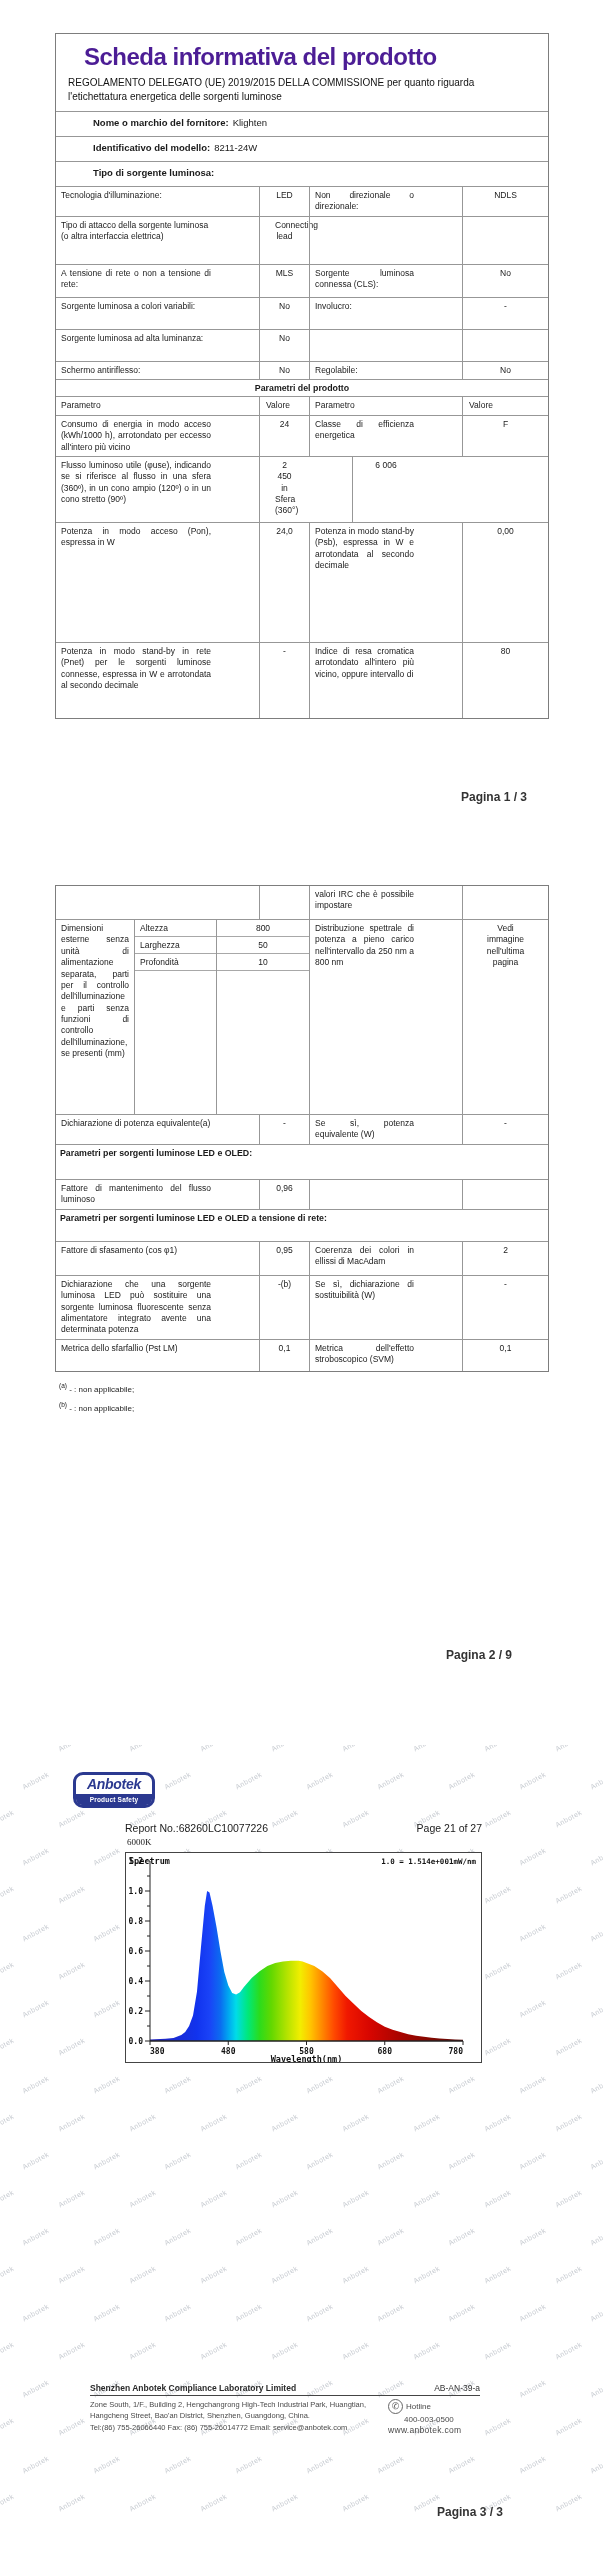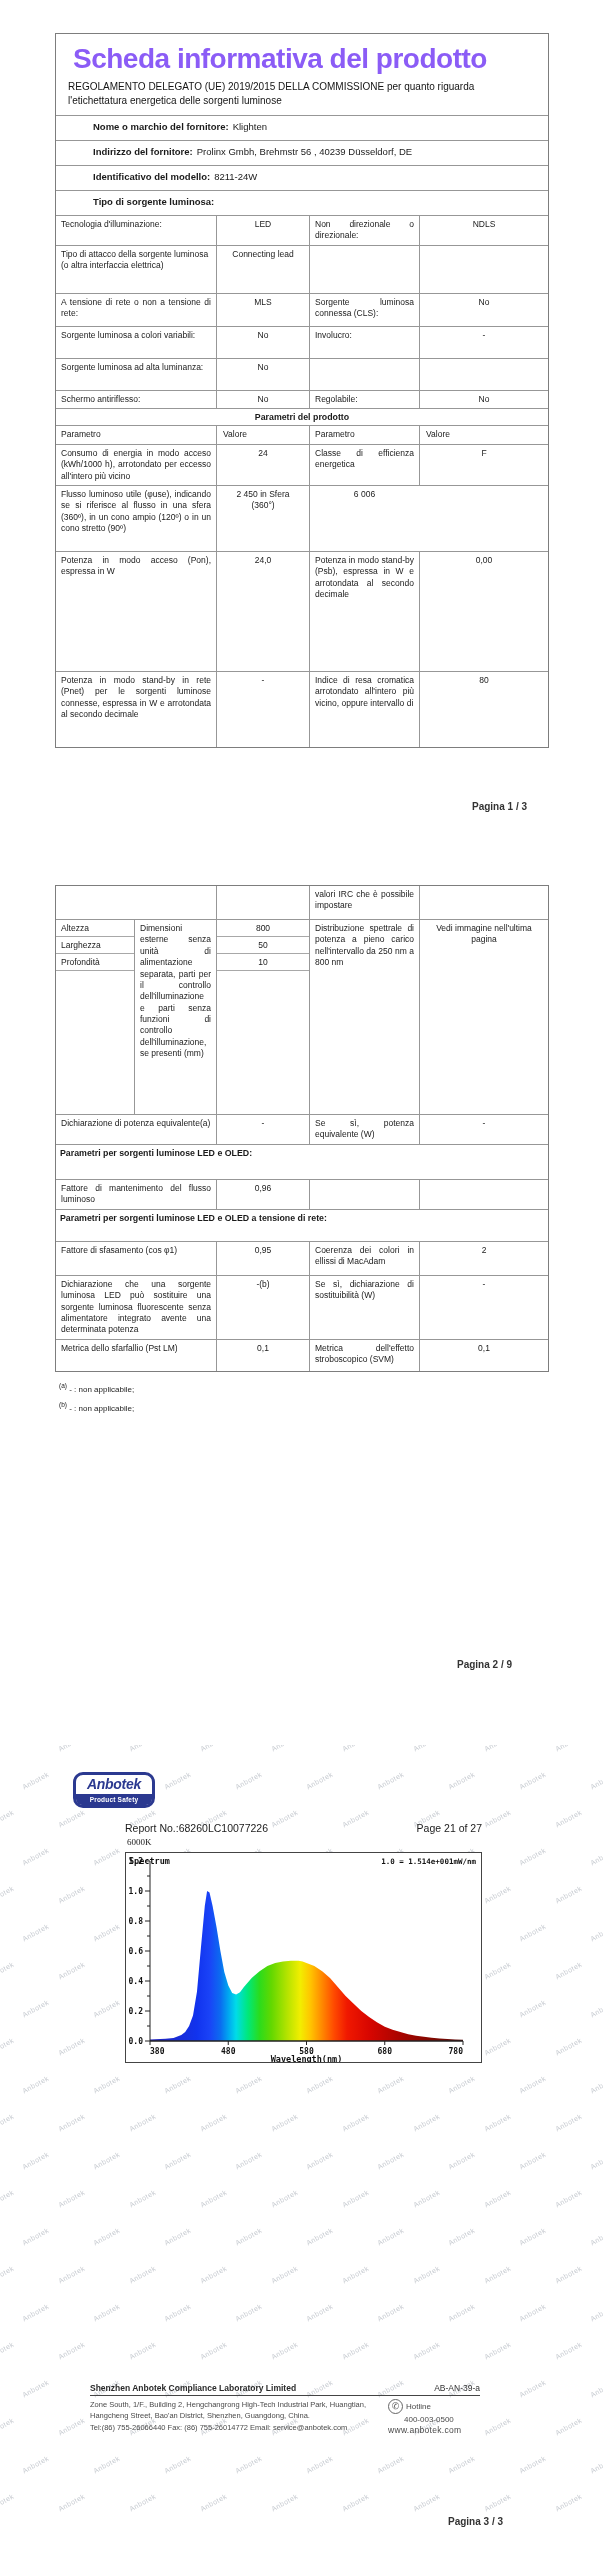--- a/index.html
+++ b/index.html
@@ -5,34 +5,34 @@
   html,body{margin:0;padding:0;}
   body{width:603px;height:2560px;background:#ffffff;position:relative;
        font-family:"Liberation Sans",sans-serif;color:#1a1a1a;overflow:hidden;}
   section{position:absolute;}
   #page1{left:55px;top:33px;width:494px;height:790px;}
   #page2{left:55px;top:885px;width:494px;height:800px;}
   #page3{left:0;top:1745px;width:603px;height:815px;}
 
   .sheet{width:494px;border:1px solid #7d7d7d;background:#fff;box-sizing:border-box;position:relative;z-index:1;}
   .title-block{padding:9px 12px 8px;}
-  .title-block h1{margin:0 5px 5px;font-size:28px;letter-spacing:-0.5px;color:#8b5cf6;font-weight:bold;}
+  .title-block h1{margin:0 16px 5px;font-size:24px;letter-spacing:-0.5px;color:#4c1d95;font-weight:bold;}
   .title-block p{margin:0;font-size:10px;line-height:1.35;color:#141414;}
 
   .infoRow{border-top:1px solid #979797;min-height:25px;padding:5px 7px 0;box-sizing:border-box;font-size:9.5px;}
   .ilabel{font-weight:bold;padding-left:30px;}
   .ivalue{margin-left:4px;}
 
   .trow{border-top:1px solid #979797;box-sizing:border-box;}
   .cols{display:grid;grid-template-columns:160px 93px 110px 129px;}
   .dimrow{display:grid;grid-template-columns:78px 82px 93px 110px 129px;}
   .cell{box-sizing:border-box;font-size:8.5px;line-height:1.34;padding:3px 5px;}
   .cols .cell + .cell, .dimrow .cell + .cell{border-left:1px solid #979797;}
   .pc{text-align:justify;text-align-last:left;white-space:pre-line;}
-  .vc{text-align:center;padding:3px 8px;white-space:pre-line;}
+  .vc{text-align:center;padding:3px 15px;white-space:pre-line;margin-left:43px;}
   .hdr .vc{text-align:left;padding-left:6px;}
   .section{display:block;font-weight:bold;font-size:8.8px;text-align:center;padding:3px 4px;box-sizing:border-box;}
   #p2-table .section{text-align:left;}
   .subcol{padding:0;}
   .subcell{height:17px;box-sizing:border-box;border-bottom:1px solid #a8a8a8;font-size:8.5px;padding:3px 5px;}
   .sv{text-align:center;}
 
   
   #p1-table .trow:nth-child(1){min-height:30px}
   #p1-table .trow:nth-child(2){min-height:48px}
@@ -53,21 +53,21 @@
   #p2-table .trow:nth-child(3){min-height:30px}
   #p2-table .trow:nth-child(4){min-height:35px}
   #p2-table .trow:nth-child(5){min-height:18px}
   #p2-table .trow:nth-child(6){min-height:32px}
   #p2-table .trow:nth-child(7){min-height:34px}
   #p2-table .trow:nth-child(8){min-height:18px}
   #p2-table .trow:nth-child(9){min-height:32px}
   #p2-table .trow:nth-child(10){min-height:84px}
   #p2-table .trow:nth-child(11){min-height:32px}
 
-  .pagenum{position:absolute;font-size:10px;font-weight:bold;color:#333;margin-top:11px;}
+  .pagenum{position:absolute;font-size:12px;font-weight:bold;color:#333;}
   #pn1{top:757px;right:22px;}
   #pn2{top:763px;right:37px;}
   #pn3{top:760px;right:100px;z-index:2;}
 
   .footnotes{margin-top:6px;padding-left:4px;font-size:8px;color:#222;line-height:16px;}
   .fnm{vertical-align:super;font-size:6.5px;}
 
   
   #wm-layer{position:absolute;left:0;top:0;width:603px;height:815px;overflow:hidden;z-index:0;}
   .wm{position:absolute;font-size:7px;letter-spacing:.5px;color:#c6cad0;transform:rotate(-28deg);white-space:nowrap;}
@@ -96,21 +96,20 @@
 <body>
 
 <section id="page1">
   <div class="sheet">
     <div class="title-block">
       <h1>Scheda informativa del prodotto</h1>
       <p>REGOLAMENTO DELEGATO (UE) 2019/2015 DELLA COMMISSIONE per quanto riguarda l'etichettatura energetica delle sorgenti luminose</p>
     </div>
     <div id="p1-info">
         <div class="infoRow"><span class="ilabel">Nome o marchio del fornitore:</span><span class="ivalue">Klighten</span></div>
-        <div class="infoRow"><span class="ilabel">Indirizzo del fornitore:</span><span class="ivalue">Prolinx Gmbh, Brehmstr 56 , 40239 Düsseldorf, DE</span></div>
         <div class="infoRow"><span class="ilabel">Identificativo del modello:</span><span class="ivalue">8211-24W</span></div>
         <div class="infoRow"><span class="ilabel">Tipo di sorgente luminosa:</span><span class="ivalue"></span></div>
       </div>
     <div id="p1-table">
         <div class="trow cols">
           <div class="cell pc">Tecnologia d'illuminazione:</div>
           <div class="cell vc">LED</div>
           <div class="cell pc">Non direzionale o direzionale:</div>
           <div class="cell vc">NDLS</div>
         </div>
@@ -182,26 +181,26 @@
 
 <section id="page2">
   <div class="sheet" id="p2-table">
       <div class="trow cols">
         <div class="cell pc"></div>
         <div class="cell vc"></div>
         <div class="cell pc">valori IRC che è possibile impostare</div>
         <div class="cell vc"></div>
       </div>
       <div class="trow dimrow">
+        <div class="cell pc">Dimensioni esterne senza unità di alimentazione separata, parti per il controllo dell'illuminazione e parti senza funzioni di controllo dell'illuminazione, se presenti (mm)</div>
         <div class="cell subcol">
           <div class="subcell sn">Altezza</div>
           <div class="subcell sn">Larghezza</div>
           <div class="subcell sn">Profondità</div>
         </div>
-        <div class="cell pc">Dimensioni esterne senza unità di alimentazione separata, parti per il controllo dell'illuminazione e parti senza funzioni di controllo dell'illuminazione, se presenti (mm)</div>
         <div class="cell subcol">
           <div class="subcell sv">800</div>
           <div class="subcell sv">50</div>
           <div class="subcell sv">10</div>
         </div>
         <div class="cell pc">Distribuzione spettrale di potenza a pieno carico nell'intervallo da 250 nm a 800 nm</div>
         <div class="cell vc">Vedi immagine nell'ultima pagina</div>
       </div>
       <div class="trow cols">
         <div class="cell pc">Dichiarazione di potenza equivalente(a)</div>

